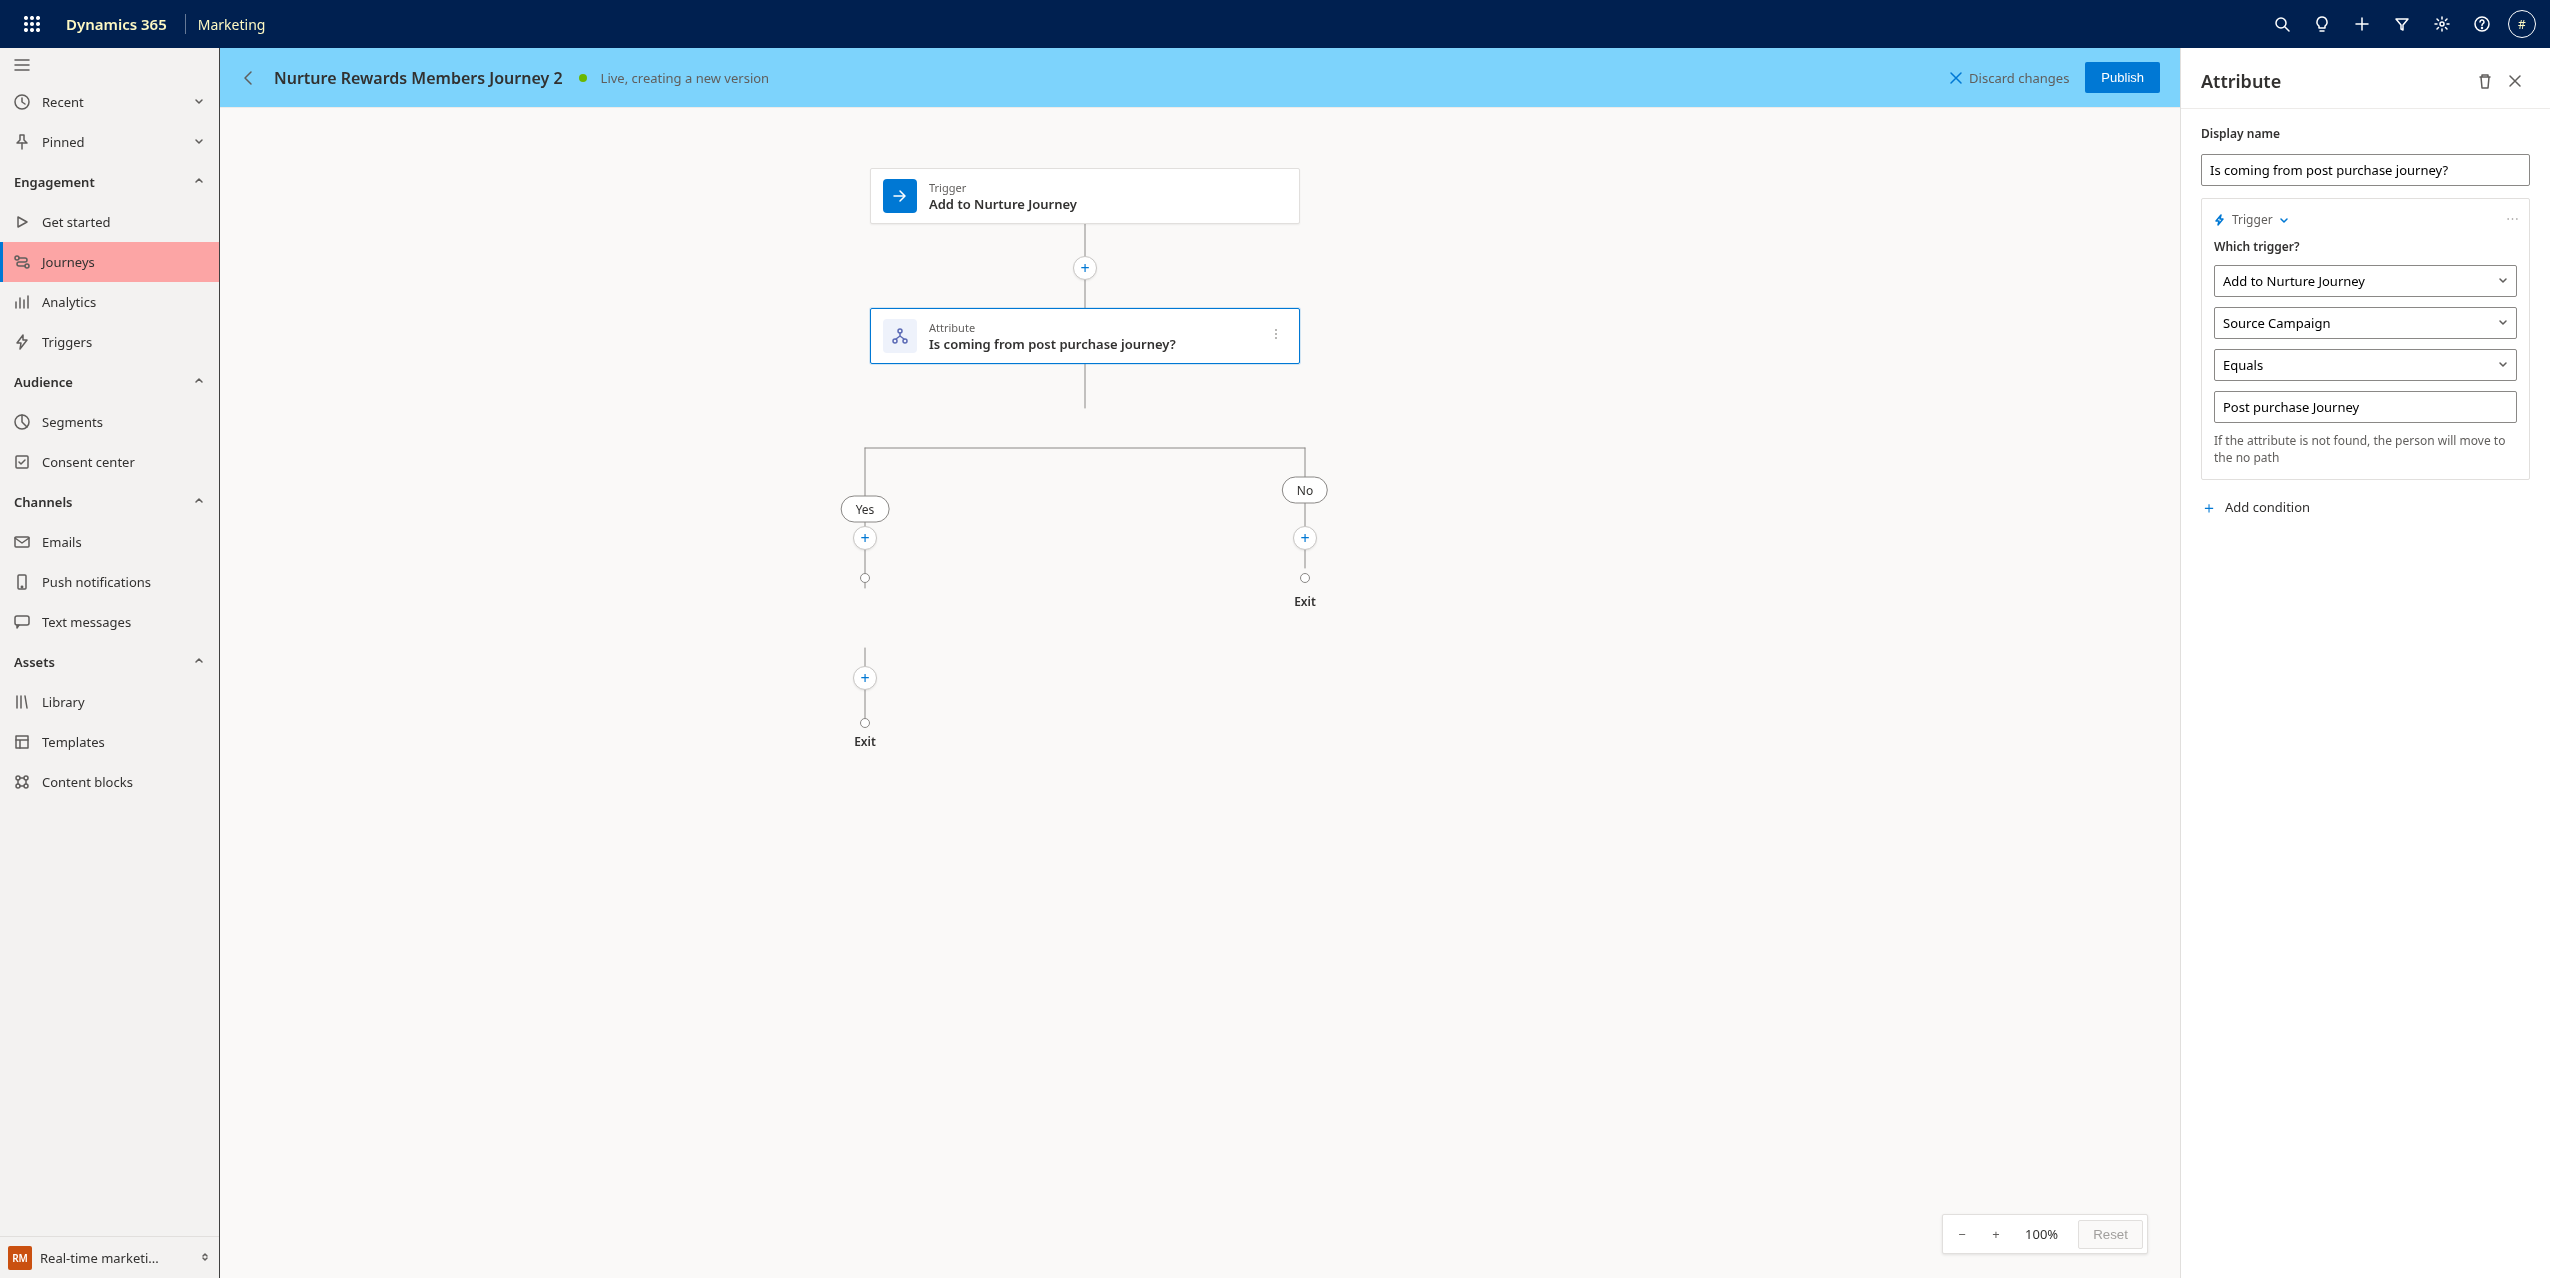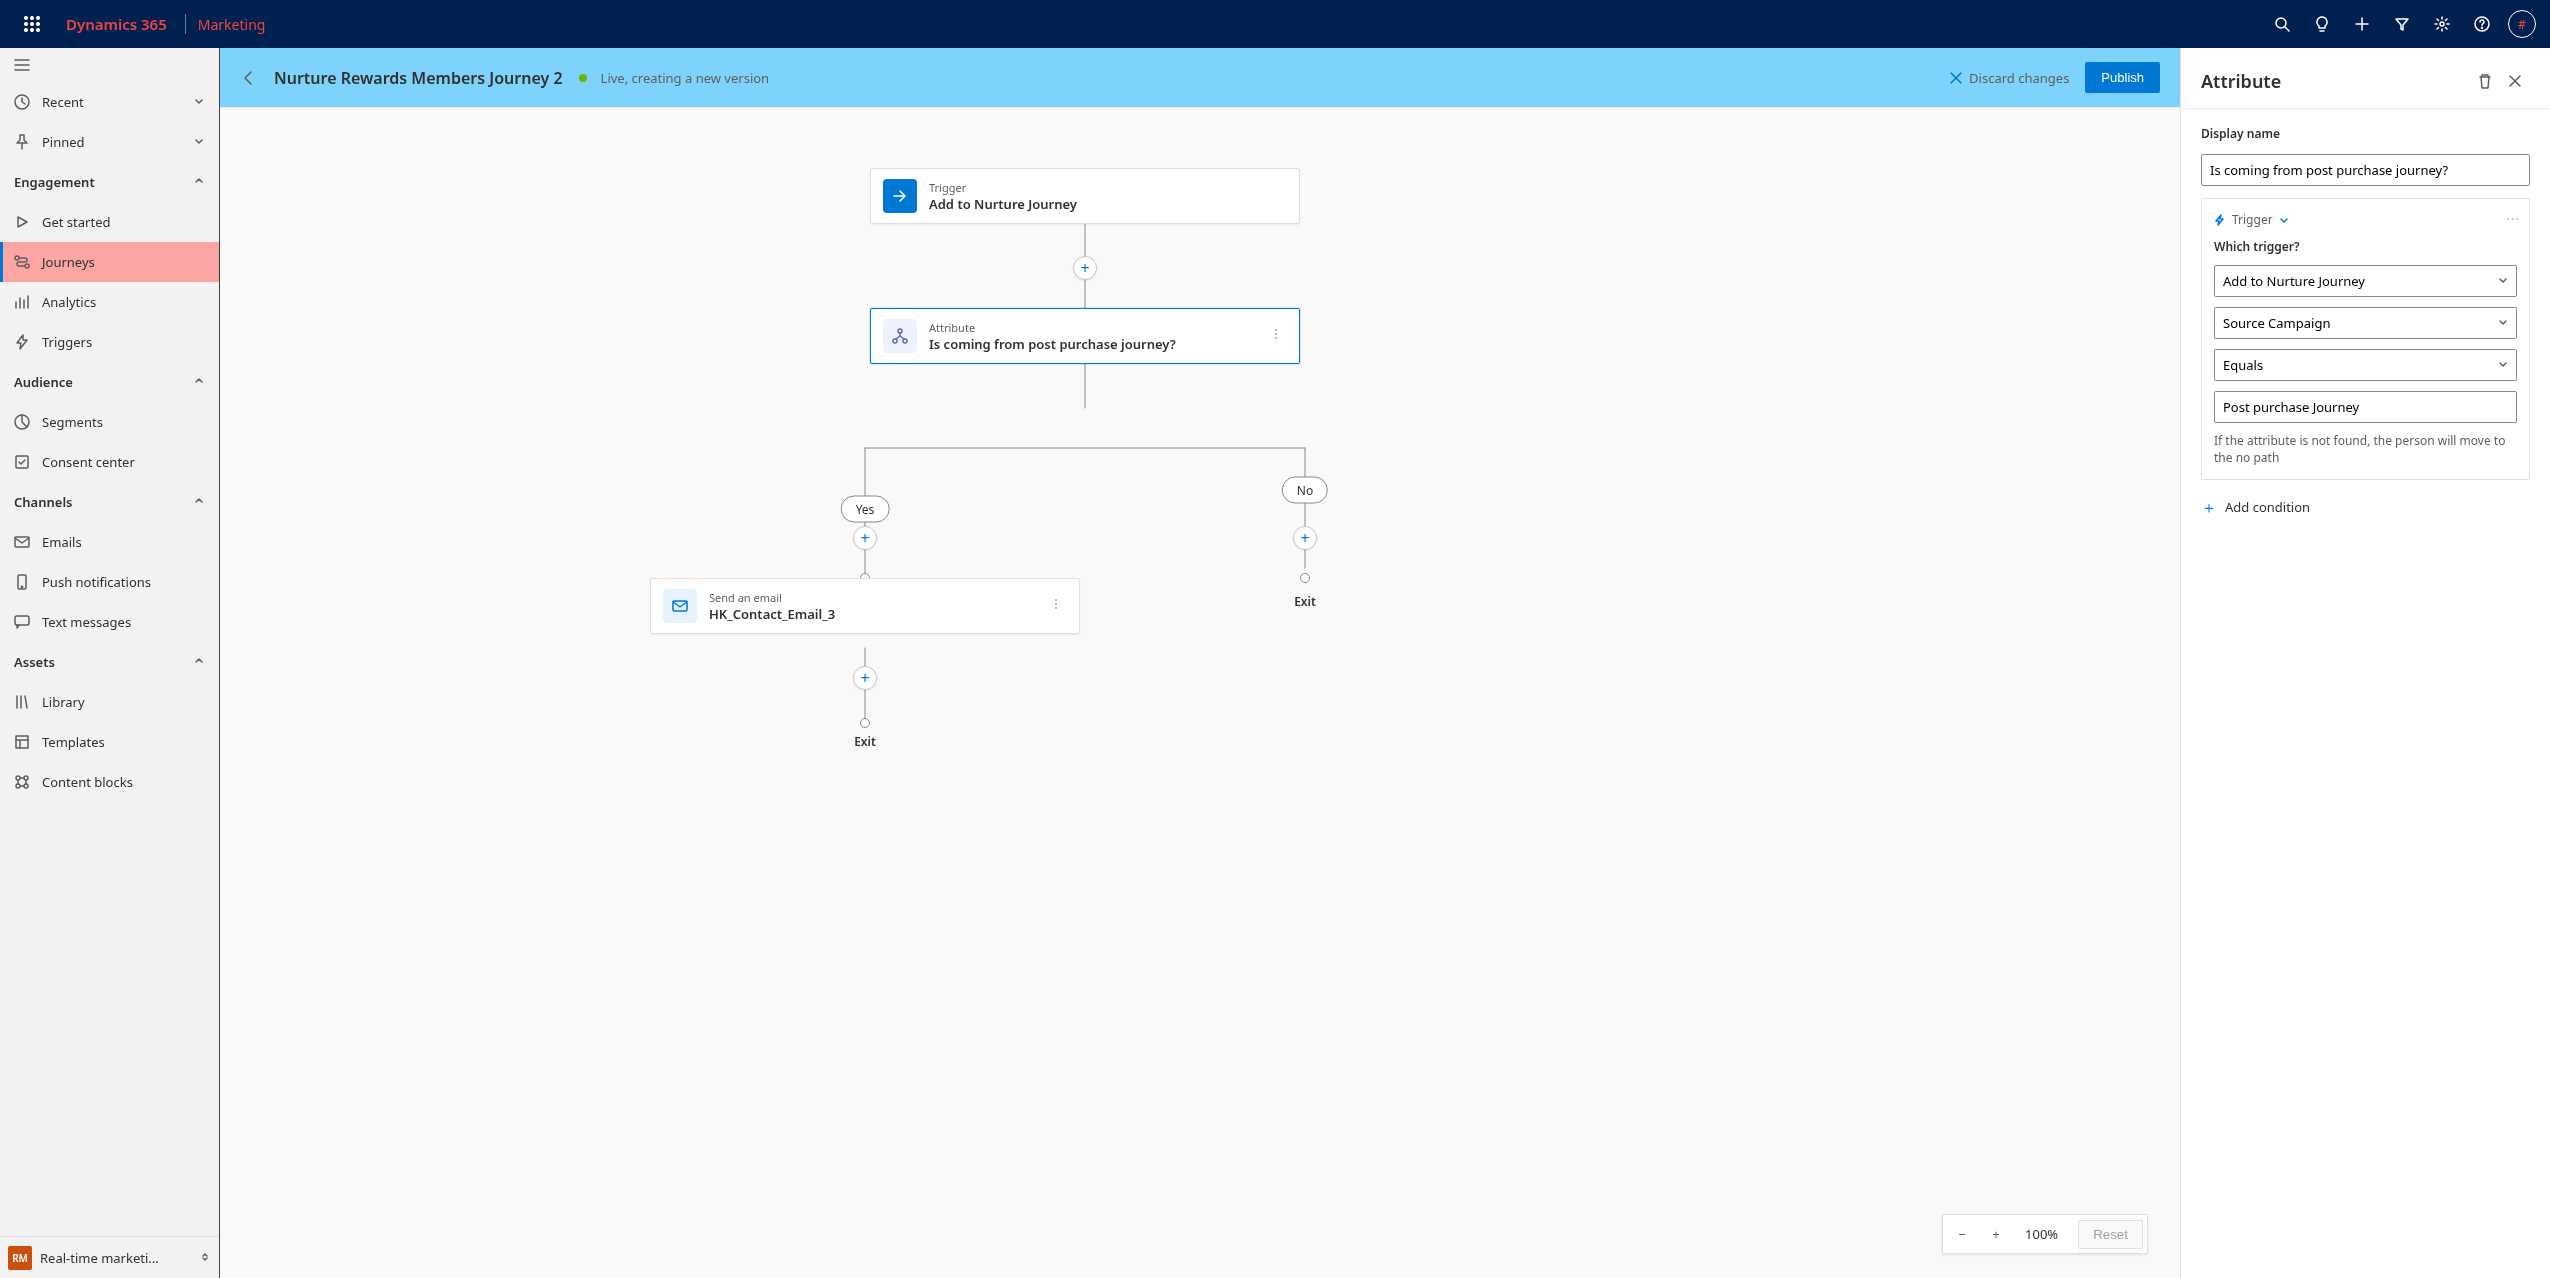--- a/index.html
+++ b/index.html
@@ -1,20 +1,20 @@
 <!DOCTYPE html>
 <html><head>
 <meta charset="utf-8">
 <style>
   * { box-sizing: border-box; margin: 0; padding: 0; }
   html, body { height: 100%; font-family: "Segoe UI", system-ui, -apple-system, sans-serif; font-size: 13px; color: #323130; background: #fff; }
   body { display: flex; flex-direction: column; }
 
   
-  .topbar { background: #002050; color: #ef4444; height: 48px; display: flex; align-items: center; padding: 0 8px; }
+  .topbar { background: #002050; color: #fef9c3; height: 48px; display: flex; align-items: center; padding: 0 8px; }
   .topbar .waffle { width: 48px; height: 48px; display: flex; align-items: center; justify-content: center; cursor: pointer; }
   .topbar .brand { font-weight: 600; font-size: 15px; padding: 0 10px; }
   .topbar .divider { width:1px; height:20px; background: rgba(255,255,255,.4); margin: 0 8px; }
   .topbar .module { font-size: 14px; padding: 0 4px; }
   .topbar .spacer { flex: 1; }
   .topbar .iconbtn { width: 40px; height: 48px; display:flex; align-items:center; justify-content:center; cursor:pointer; }
   .topbar svg { stroke: #fff; fill:none; }
   .topbar .avatar { width:28px; height:28px; border:1px solid #fff; border-radius:50%; display:flex; align-items:center; justify-content:center; font-size:12px; margin:0 6px; }
 
   
@@ -378,39 +378,20 @@
 
         <div class="pill" style="left:645px; top:385px;">Yes</div>
         <div class="pill" style="left:1085px; top:366px;">No</div>
 
         <div class="plus" style="left:645px; top:430px;">+</div>
         <div class="plus" style="left:1085px; top:430px;">+</div>
 
         <div class="port" style="left:645px; top:470px;"></div>
         <div class="port" style="left:1085px; top:470px;"></div>
 
-        <div class="node" style="left:430px; top:470px;">
-          <div class="nicon email">
-            <svg width="18" height="18" viewBox="0 0 18 18" fill="none">
-                <rect x="2" y="4" width="14" height="10" rx="1"></rect>
-                <path d="M2 5l7 5 7-5"></path>
-              </svg>
-          </div>
-          <div class="label">
-            <div class="type">Send an email</div>
-            <div class="name">HK_Contact_Email_3</div>
-          </div>
-          <div class="more">
-            <svg width="14" height="14" viewBox="0 0 14 14" fill="#a19f9d" stroke="none">
-                <circle cx="7" cy="3" r="1"></circle>
-                <circle cx="7" cy="7" r="1"></circle>
-                <circle cx="7" cy="11" r="1"></circle>
-              </svg>
-          </div>
-        </div>
 
         <div class="exit" style="left:1085px; top:485px;">Exit</div>
 
         <div class="plus" style="left:645px; top:570px;">+</div>
         <div class="port" style="left:645px; top:615px;"></div>
         <div class="exit" style="left:645px; top:625px;">Exit</div>
 
         <div class="zoomctl">
           <div class="zb">−</div>
           <div class="zb">+</div>

